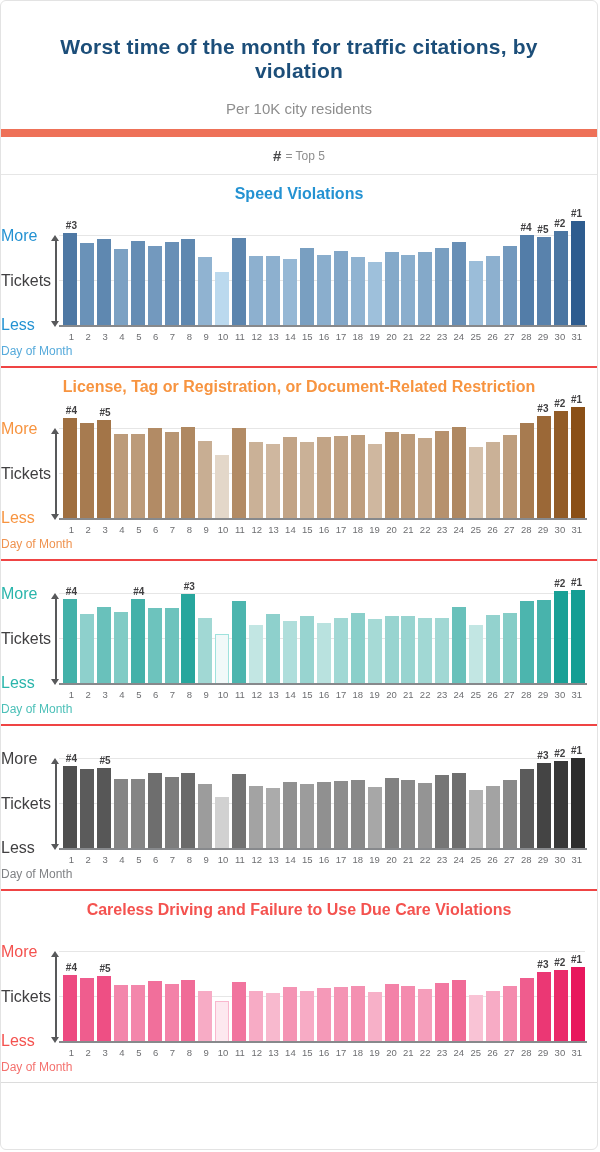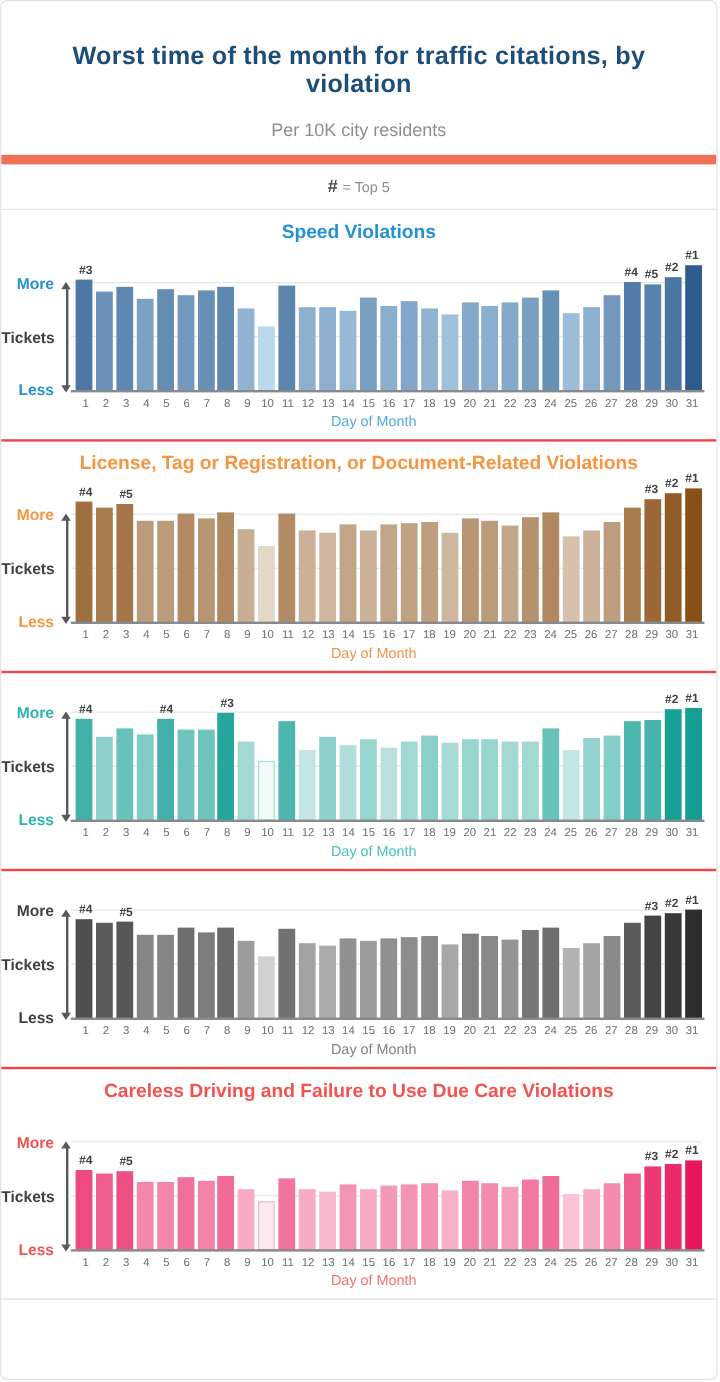--- a/index.html
+++ b/index.html
@@ -28,39 +28,39 @@
   .grid.g-mid{bottom:45px;}
   .baseline{position:absolute;left:-4px;right:-2px;bottom:-1px;height:2px;background:#87898c;z-index:3;}
   .bars{position:absolute;left:0;right:0;top:0;bottom:0;display:flex;align-items:flex-end;
         justify-content:space-between;z-index:2;}
   .bar{width:14px;box-sizing:border-box;}
   .ranks{position:absolute;left:0;right:0;top:0;bottom:0;z-index:4;pointer-events:none;}
   .rank{position:absolute;transform:translateX(-50%);font-size:10px;font-weight:bold;color:#414042;
         white-space:nowrap;}
 
   
-  .ylab{position:absolute;right:558px;left:0;text-align:right;font-size:13px;font-weight:bold;
+  .ylab{position:absolute;right:558px;left:0;font-size:16px;font-weight:normal;
         transform:translateY(50%);z-index:2;}
   .ylab.more{bottom:90px;color:var(--axis);}
   .ylab.tickets{bottom:45px;color:#414042;padding-right:0;}
   .ylab.less{bottom:1px;color:var(--axis);}
   .ylab{width:40px;left:auto;right:auto;margin-left:0;}
   .ycol{position:absolute;left:0;width:44px;top:0;bottom:0;}
   .ycol .ylab{position:absolute;right:0;width:44px;}
   .yarrow{position:absolute;left:50px;bottom:0;height:90px;width:9px;z-index:2;}
   .yarrow .stem{position:absolute;left:4px;top:3px;bottom:3px;width:1.5px;background:#58595b;}
   .yarrow .head{position:absolute;left:0;width:0;height:0;border-left:4.5px solid transparent;
                 border-right:4.5px solid transparent;}
   .yarrow .head.up{top:-1px;border-bottom:6px solid #58595b;}
   .yarrow .head.down{bottom:-1px;border-top:6px solid #58595b;}
 
   
   .xticks{display:flex;justify-content:space-between;margin:5px 12px 0 62px;}
   .xticks span{width:17px;text-align:center;font-size:9.5px;color:#6d6e71;}
-  .xlabel{text-align:center;font-size:12px;margin-top:2px;color:var(--xlabel);margin-left:25px;}
+  .xlabel{font-size:12px;margin-top:2px;color:var(--xlabel);}
 
   
   .footer{height:48px;display:flex;align-items:center;justify-content:space-between;
           padding:0 28px 0 30px;}
   .source{font-size:10.5px;color:#6d6e71;}
   .source b{color:#414042;}
   .logo{text-align:right;line-height:1;}
   .logo .word{font-size:21px;font-weight:800;letter-spacing:-.5px;}
   .logo .tag{font-size:7px;color:#e8604c;margin-top:1px;}
 </style>
@@ -168,21 +168,21 @@
         <span>27</span>
         <span>28</span>
         <span>29</span>
         <span>30</span>
         <span>31</span>
       </div>
     <div class="xlabel">Day of Month</div>
   </section>
 
   <section class="chart" style="--accent: #f79440; --axis: #f79440; --xlabel: #ef9350;">
-    <h2>License, Tag or Registration, or Document-Related Violations</h2>
+    <h2>License, Tag or Registration, or Document-Related Restriction</h2>
     <div class="plotwrap">
       <div class="ycol">
         <span class="ylab more">More</span>
         <span class="ylab tickets">Tickets</span>
         <span class="ylab less">Less</span>
       </div>
       <div class="yarrow">
         <span class="head up"></span>
           <span class="stem"></span>
           <span class="head down"></span>

